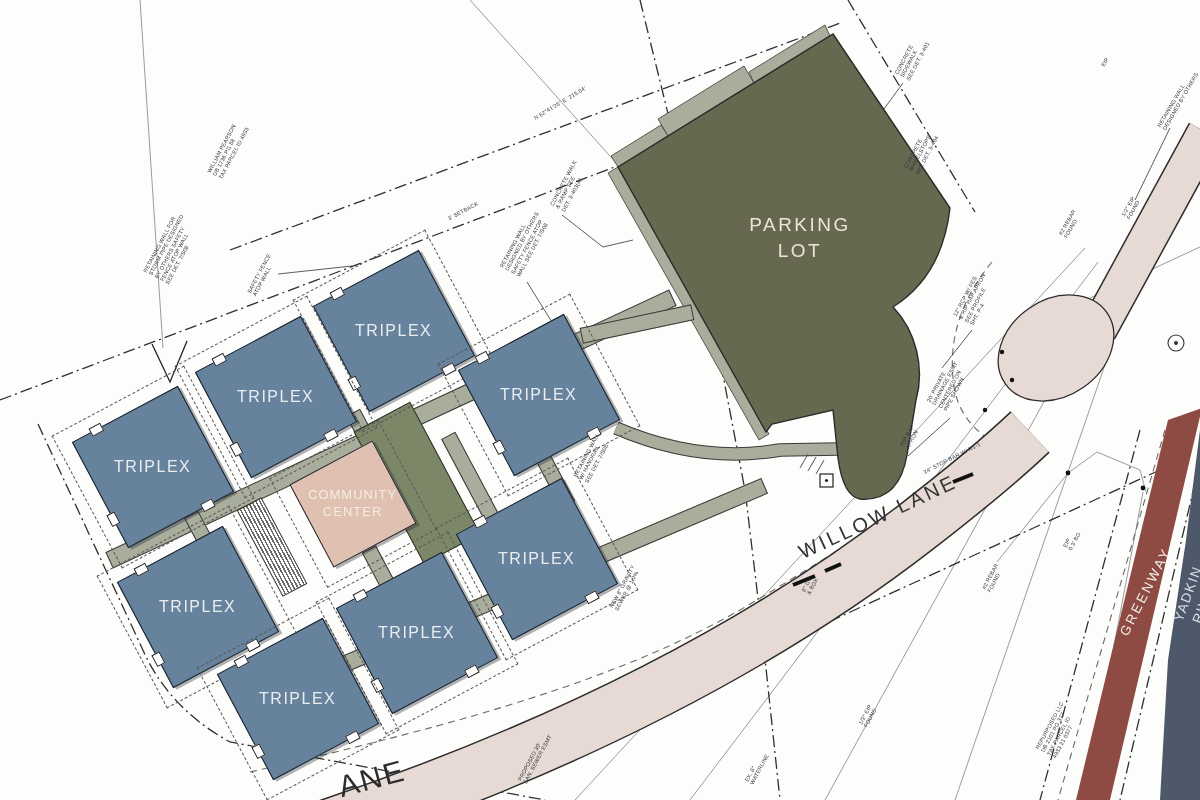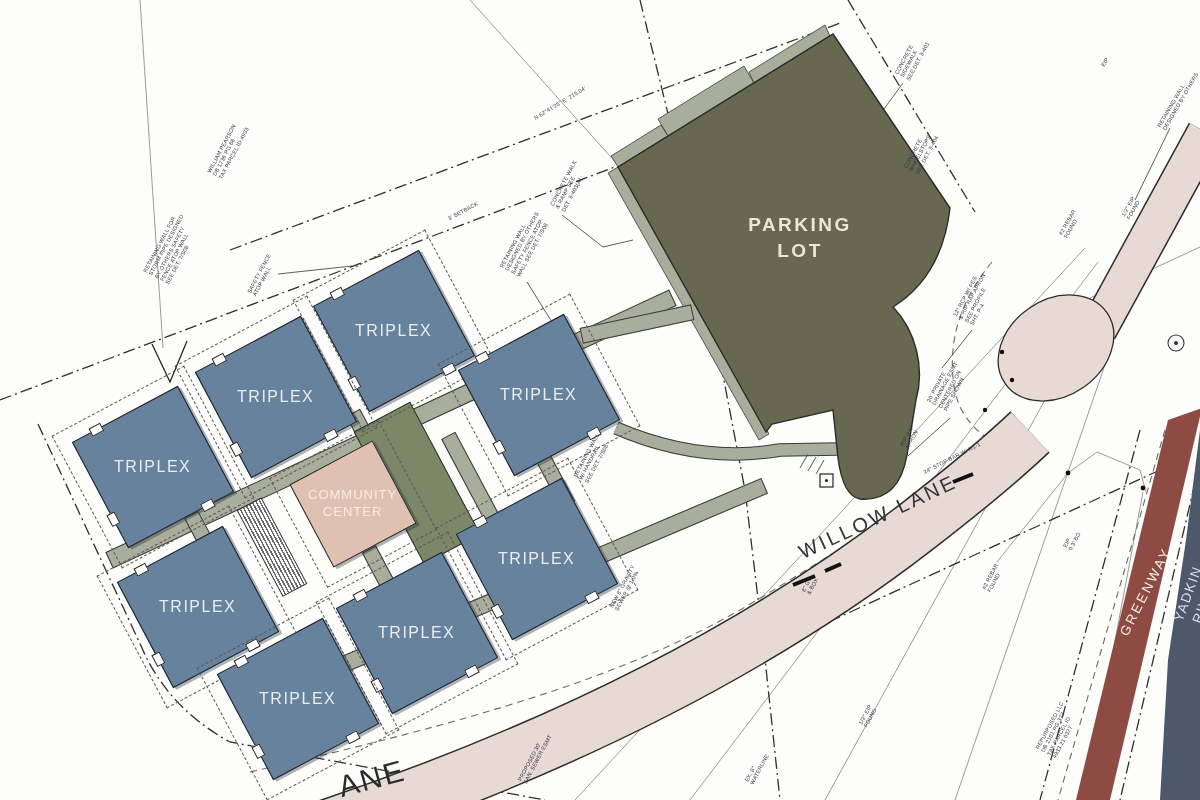--- a/index.html
+++ b/index.html
@@ -19,21 +19,21 @@
   .bldg::before{content:"";position:absolute;inset:-16px;border:1.5px dashed #585858;}
   .bldg.cc{width:92px;height:92px;background:#DFC0B1;}
   .bldg .lbl{transform:rotate(28deg);color:#E9EDF0;font-size:16px;letter-spacing:1.5px;font-weight:500;white-space:nowrap;}
   .bldg.cc .lbl{font-size:13px;letter-spacing:1px;color:#F6ECE4;text-align:center;line-height:1.3;white-space:pre-line;}
   .stoop{position:absolute;background:#fff;border:1.5px solid #222;}
   .stoop.s1{width:11px;height:7px;top:-5px;left:20px;}
   .stoop.s2{width:11px;height:7px;bottom:-5px;right:22px;}
   .stoop.s3{width:7px;height:11px;left:-5px;bottom:25px;}
   .maplabel{position:absolute;z-index:6;white-space:pre-line;text-align:center;
             transform:translate(-50%,-50%) rotate(var(--r,0deg));line-height:1.35;}
-  .lab-parking{color:#E8E6D9;font-size:19px;letter-spacing:2.5px;font-weight:700;}
+  .lab-parking{color:#E8E6D9;font-size:19px;letter-spacing:2.5px;font-weight:400;}
   .lab-willow{color:#333;font-size:20px;letter-spacing:3px;font-weight:500;}
   .lab-ane{color:#2b2b2b;font-size:30px;letter-spacing:2px;font-weight:500;}
   .lab-green{color:#F2EFE9;font-size:13.5px;letter-spacing:2.5px;font-weight:500;}
   .lab-river{color:#DCE0E6;font-size:13.5px;letter-spacing:1.5px;font-weight:500;}
   .ann{position:absolute;z-index:5;font-size:5.5px;line-height:1.15;color:#2e3340;letter-spacing:.2px;
        white-space:pre;transform:translate(-50%,-50%) rotate(var(--r,-62deg));}
 </style>
 </head>
 <body>
 

